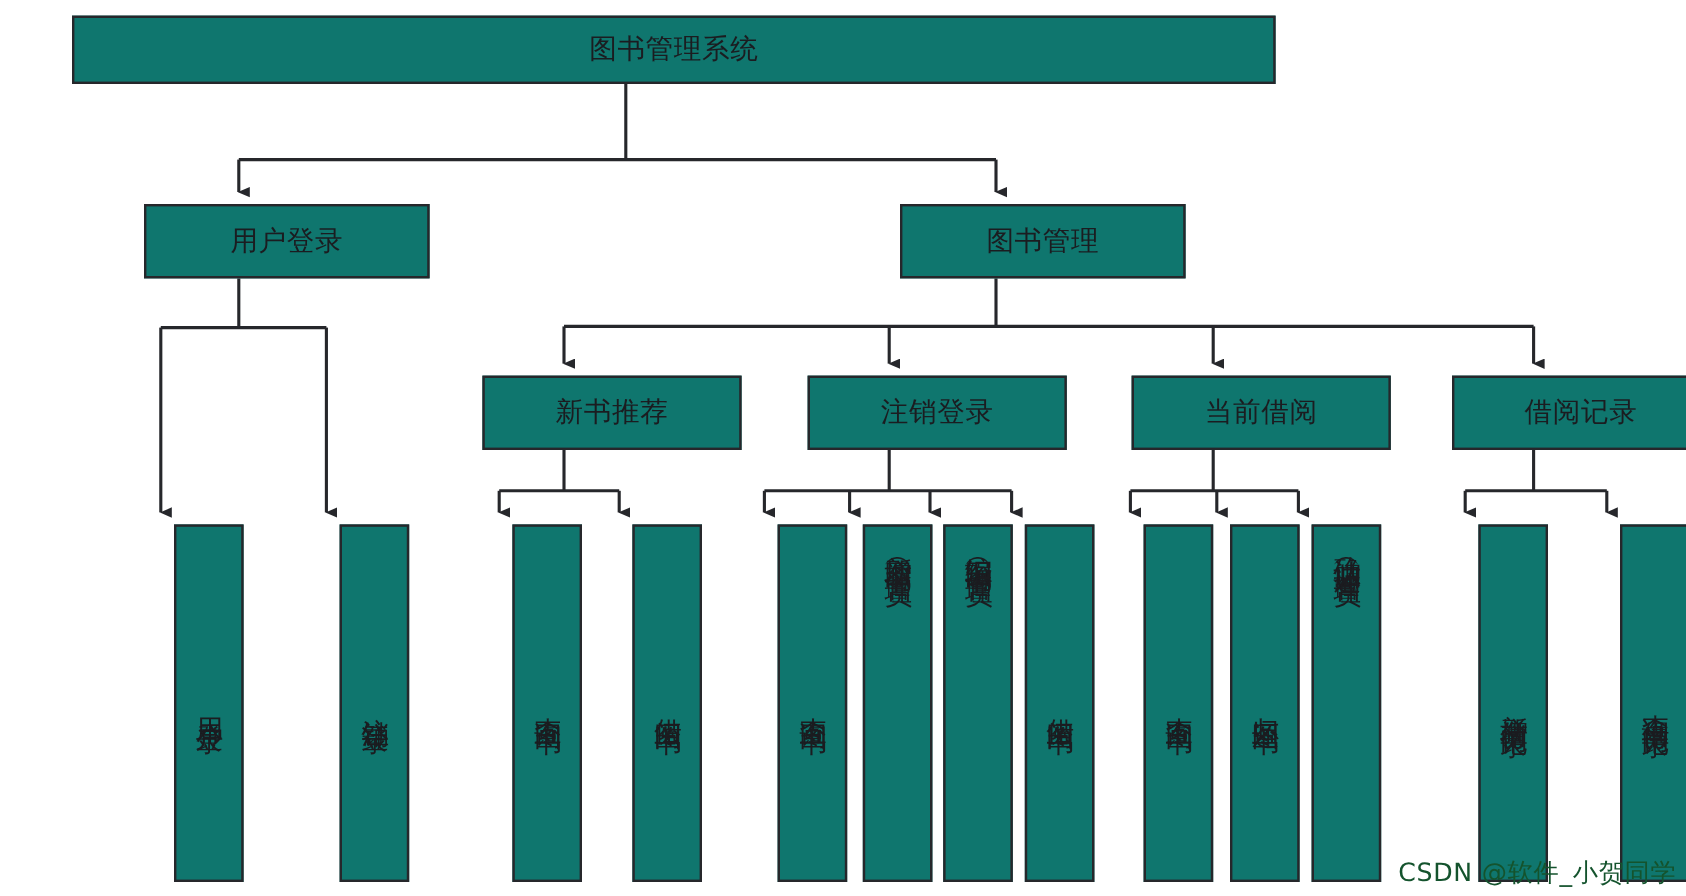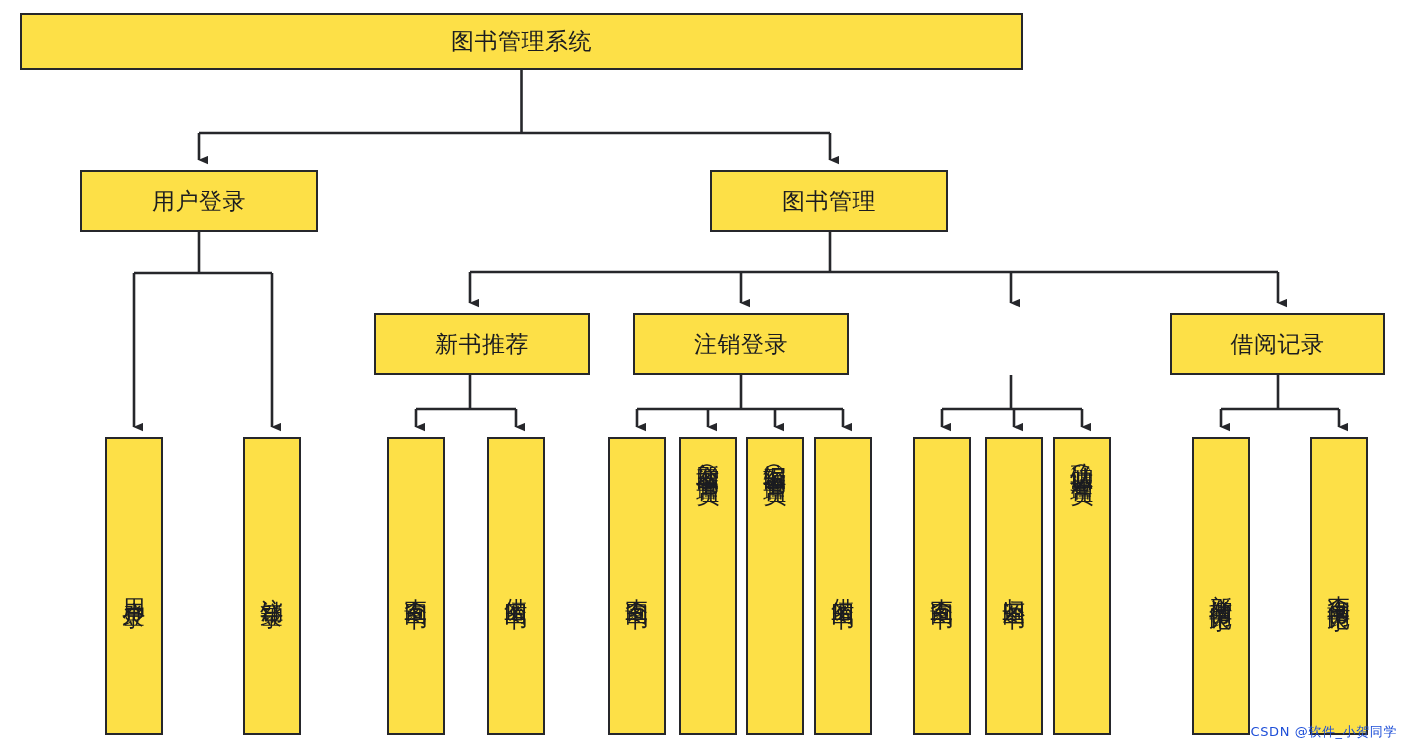--- a/index.html
+++ b/index.html
@@ -22,25 +22,26 @@
     position: absolute;
     left: 0;
     top: 0;
     width: 1405px;
     height: 747px;
   }
   .node {
     position: absolute;
     box-sizing: border-box;
     border: 2.5px solid #26272b;
-    background: #fde047;
+    background: #0f766e;
     display: flex;
     align-items: center;
     justify-content: center;
     z-index: 5;
+    margin-left: 40px;
   }
   .node .label {
     color: #1b1c20;
     font-size: 23px;
     line-height: 1.15;
     letter-spacing: 0.5px;
     white-space: nowrap;
     user-select: none;
   }
   
@@ -58,22 +59,22 @@
     text-align: center;
   }
   .node.leaf.top-align {
     align-items: flex-start;
     padding-top: 6px;
   }
   #watermark {
     position: absolute;
     right: 8px;
     bottom: 6px;
-    color: #1d4ed8;
-    font-size: 13px;
+    color: #14532d;
+    font-size: 21px;
     letter-spacing: 0.6px;
     z-index: 20;
     user-select: none;
     white-space: nowrap;
   }
 </style>
 </head>
 <body>
 
 <div id="diagram-root">
@@ -132,25 +133,28 @@
     <span class="label">图书管理系统</span>
   </div>
 
   <div class="node" id="node-l2-0" style="left: 80px; top: 170px; width: 238px; height: 62px;">
     <span class="label">用户登录</span>
   </div>
   <div class="node" id="node-l2-1" style="left: 710px; top: 170px; width: 238px; height: 62px; justify-content: center;">
     <span class="label">图书管理</span>
   </div>
 
-  <div class="node" id="node-l3-0" style="left: 374px; top: 313px; width: 216px; height: 62px; justify-content: center;">
+  <div class="node" id="node-l3-0" style="left: 362px; top: 313px; width: 216px; height: 62px; justify-content: center;">
     <span class="label">新书推荐</span>
   </div>
   <div class="node" id="node-l3-1" style="left: 633px; top: 313px; width: 216px; height: 62px;">
     <span class="label">注销登录</span>
+  </div>
+  <div class="node" id="node-l3-2" style="left: 903px; top: 313px; width: 216px; height: 62px;">
+    <span class="label">当前借阅</span>
   </div>
   <div class="node" id="node-l3-3" style="left: 1170px; top: 313px; width: 215px; height: 62px;">
     <span class="label">借阅记录</span>
   </div>
 
   <div class="node leaf" id="node-leaf-0" style="left: 105px; top: 437px; width: 58px; height: 298px;">
     <span class="label">用户登录</span>
   </div>
   <div class="node leaf" id="node-leaf-1" style="left: 243px; top: 437px; width: 58px; height: 298px;">
     <span class="label">注销登录</span>

